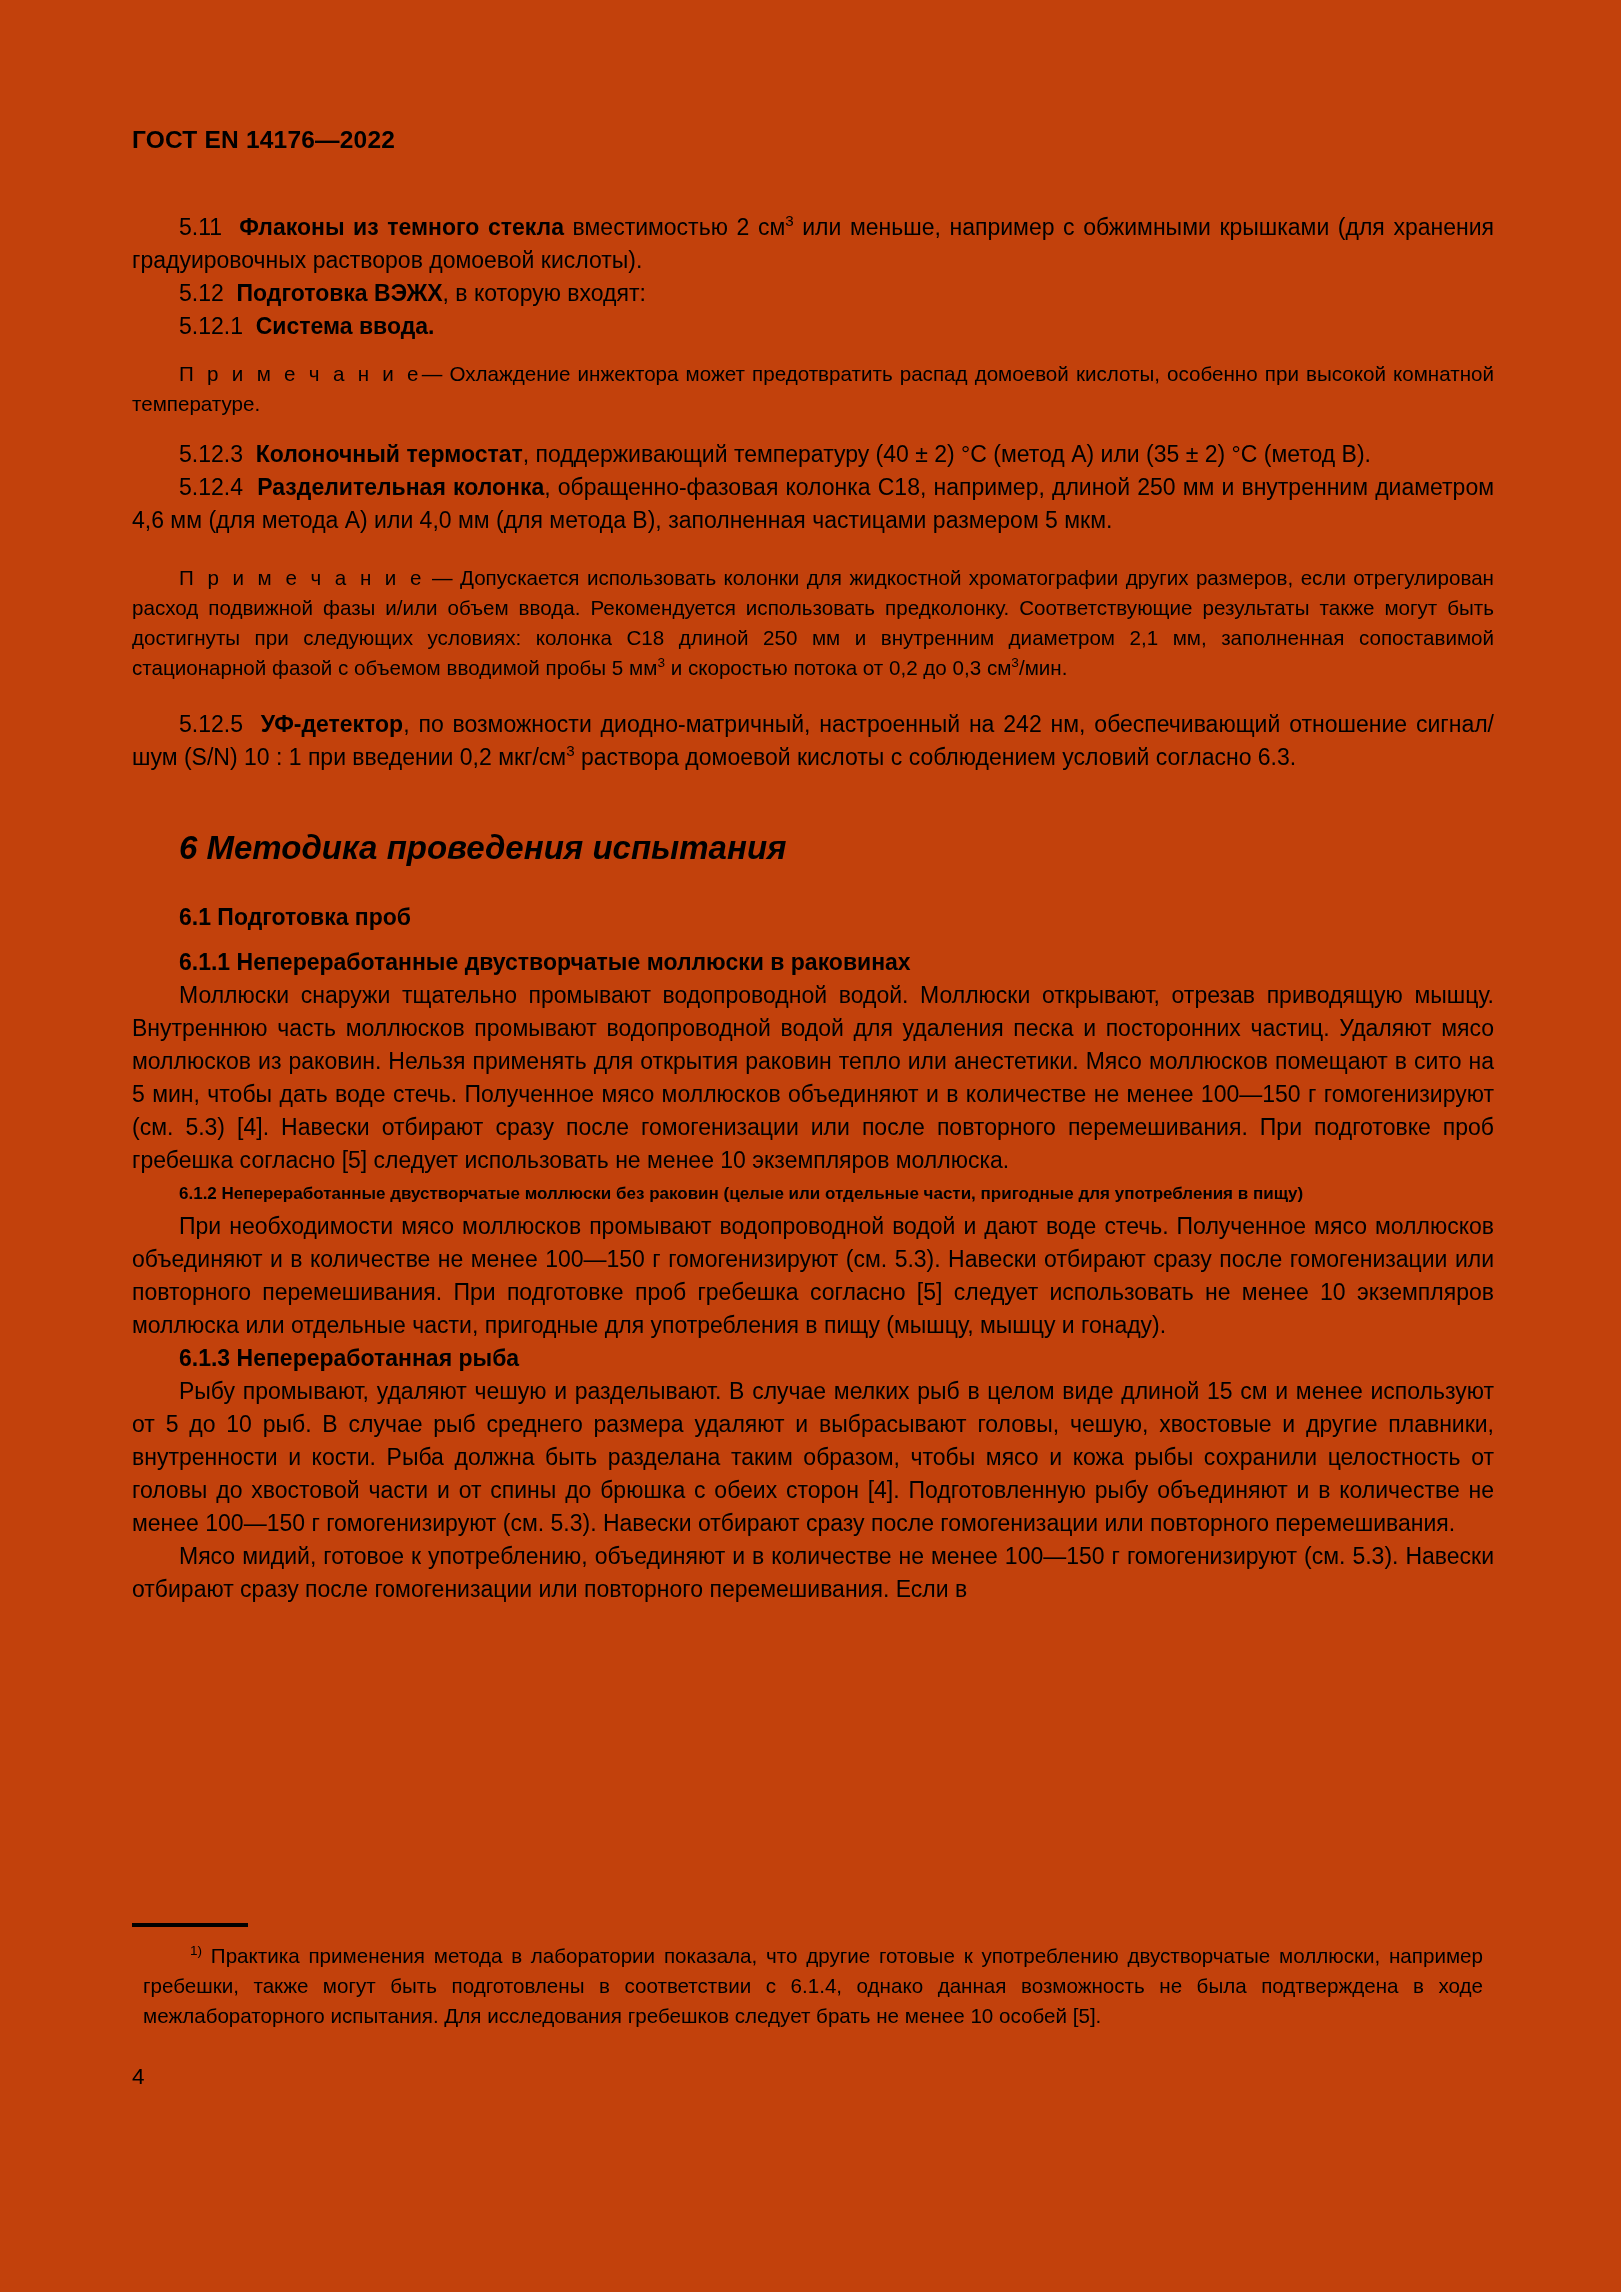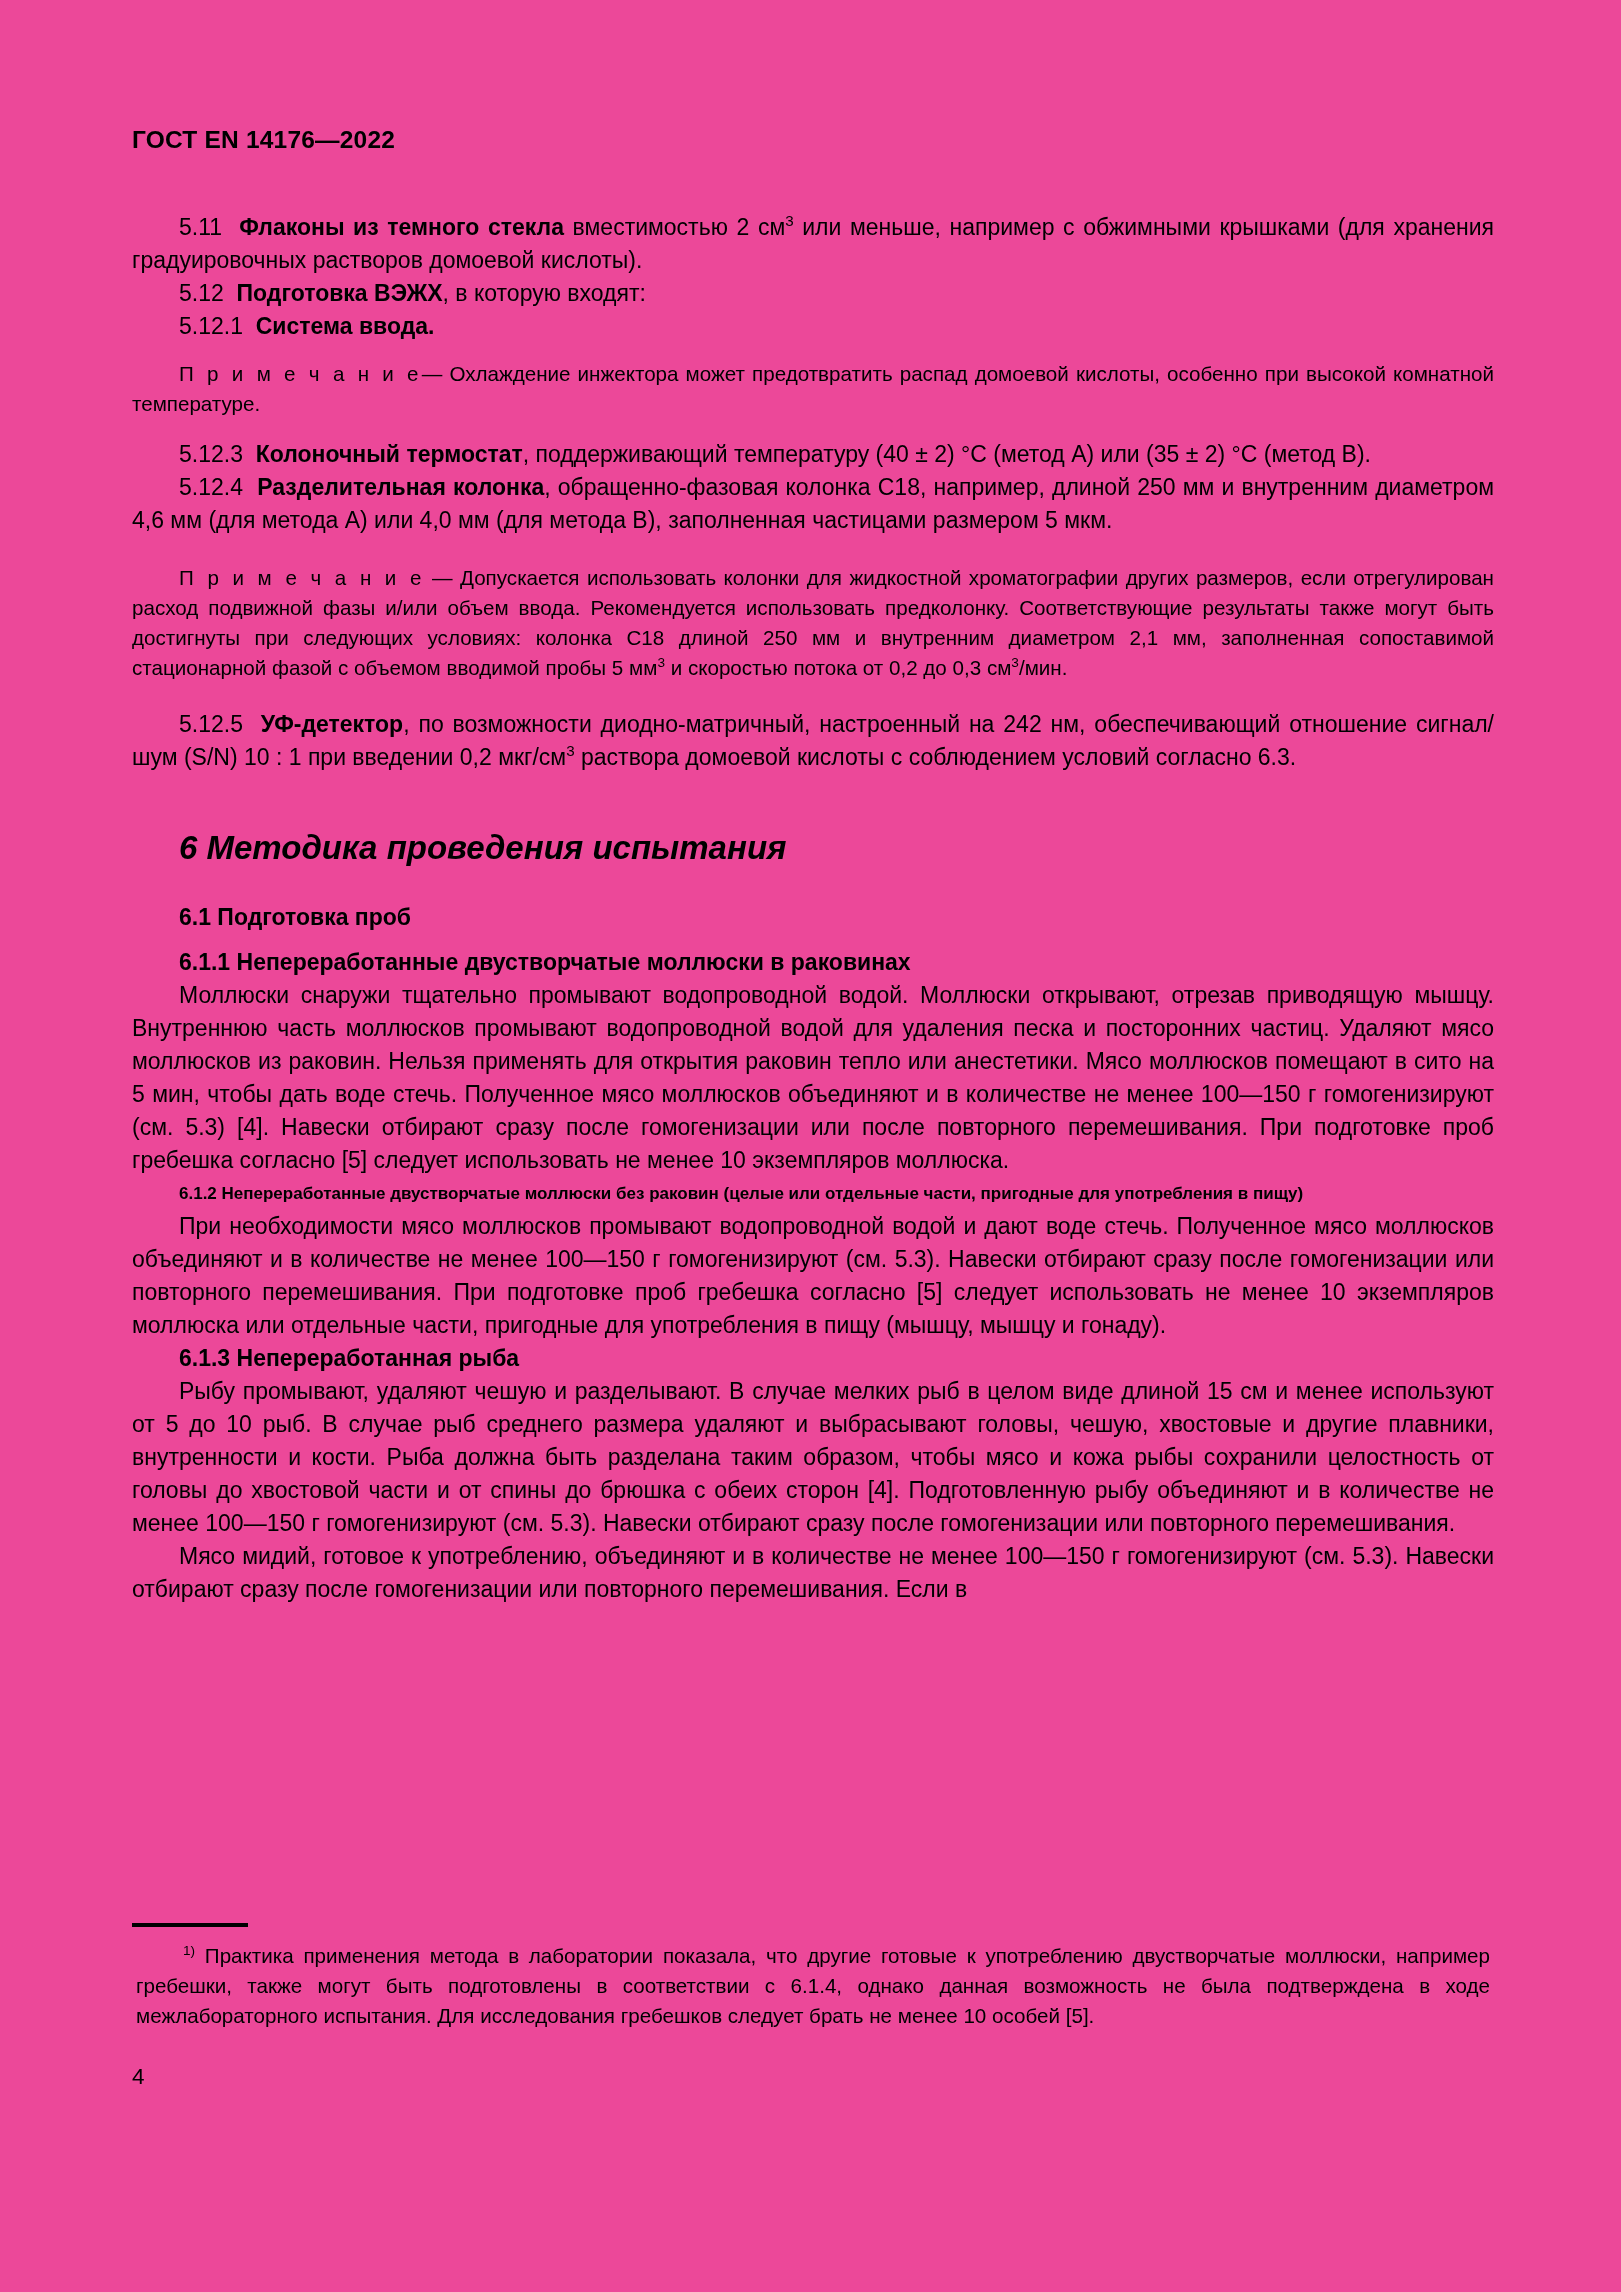--- a/index.html
+++ b/index.html
@@ -8,21 +8,21 @@
     background: #ffffff;
   }
   body {
     font-family: "Liberation Sans", sans-serif;
     color: #000000;
   }
   .page {
     position: relative;
     width: 1621px;
     height: 2293px;
-    background: #ec4899;
+    background: #c2410c;
     box-sizing: border-box;
     overflow: hidden;
   }
   .content {
     position: absolute;
     left: 132px;
     top: 127px;
     width: 1362px;
   }
   .doc-header {
@@ -107,21 +107,21 @@
   .footnote-rule {
     width: 116px;
     height: 3.9px;
     background: #000;
     margin: 0 0 13.7px 0;
   }
   .footnote {
     font-size: 20.6px;
     line-height: 30px;
     text-align: justify;
-    margin: 4px;
+    margin: 11px;
     text-indent: 47px;
   }
   .page-number {
     position: absolute;
     left: 132px;
     top: 2066px;
     font-size: 22.5px;
     line-height: 1;
   }
 </style>

